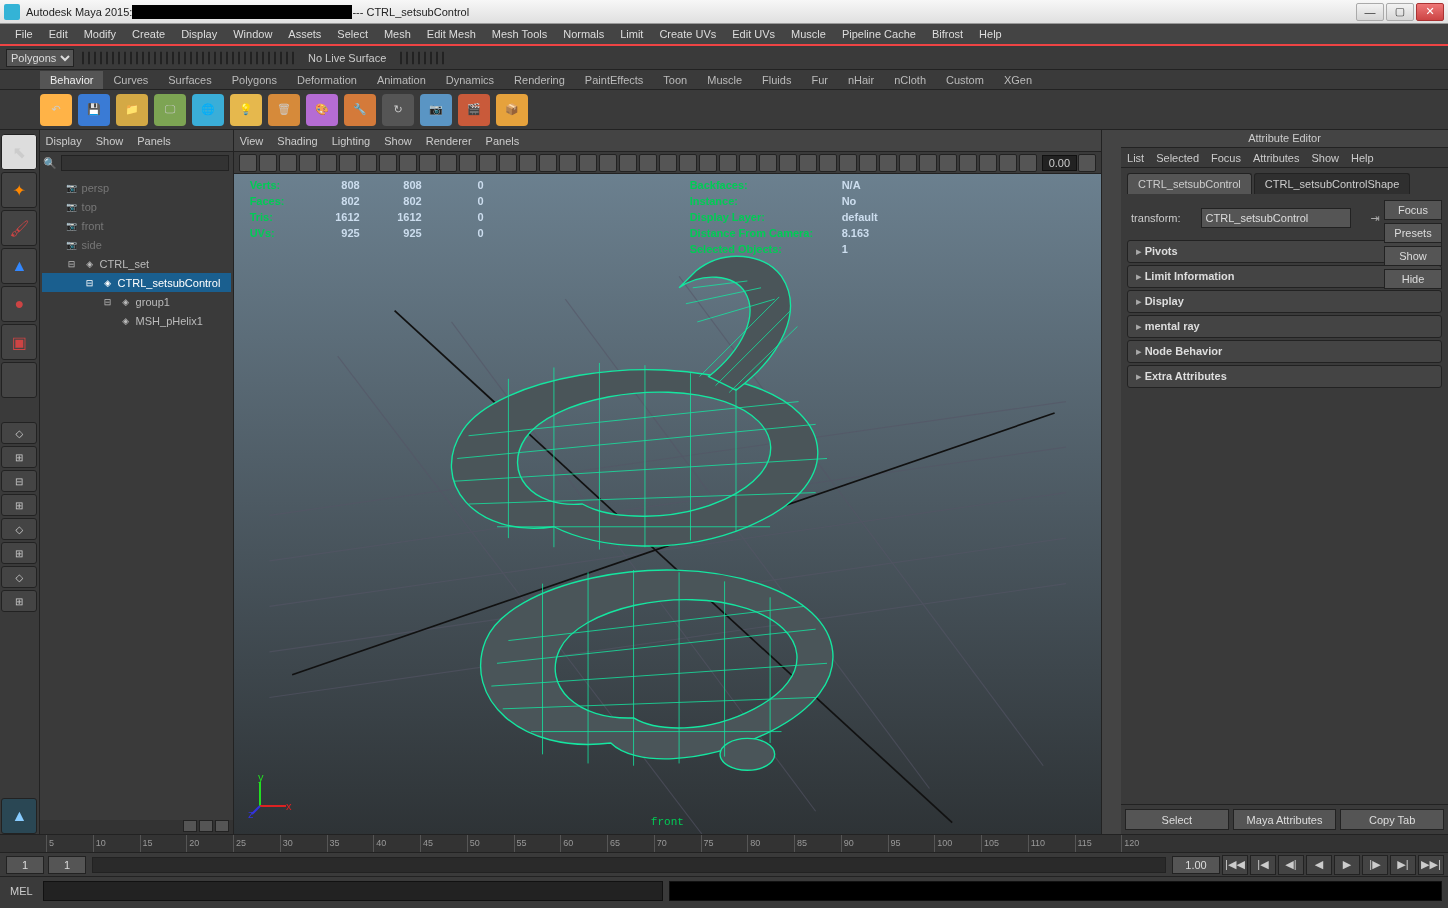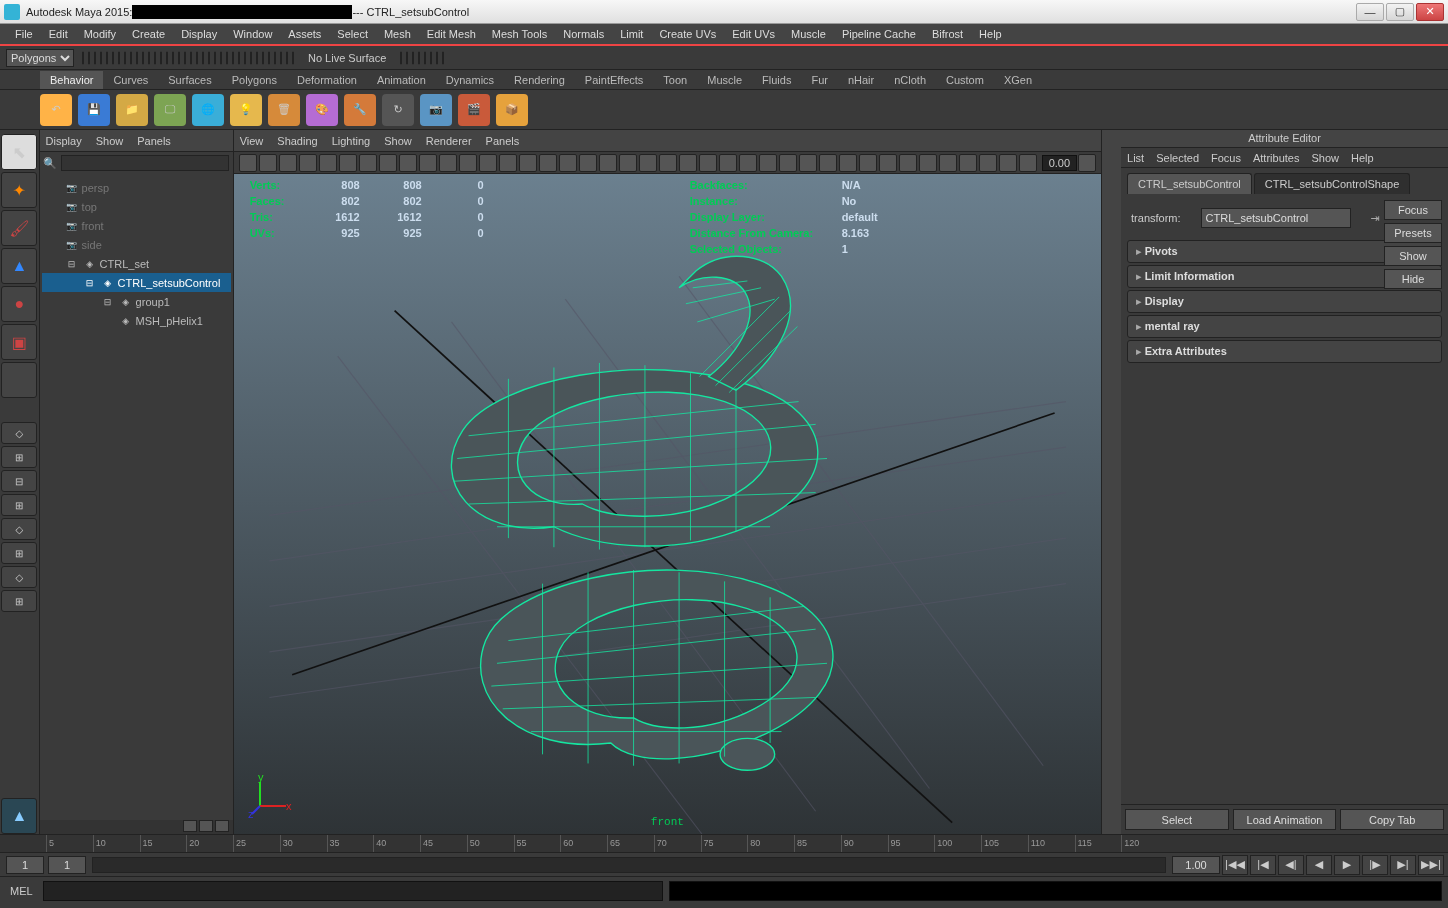--- a/index.html
+++ b/index.html
@@ -440,26 +440,27 @@
       <div class="attr-xform">
         <span>transform:</span>
         <input value="CTRL_setsubControl" style="">
         <span style="color:#aaa; cursor:pointer;">⇥</span>
       </div>
       <div id="aesections">
           <div class="attr-section">Pivots</div>
           <div class="attr-section">Limit Information</div>
           <div class="attr-section">Display</div>
           <div class="attr-section">mental ray</div>
+          <div class="attr-section">Node Behavior</div>
           <div class="attr-section">Extra Attributes</div>
         </div>
     </div>
     <div class="attr-actions" id="aeactions">
         <button>Select</button>
-        <button>Load Animation</button>
+        <button>Maya Attributes</button>
         <button>Copy Tab</button>
       </div>
   </div>
 </div>
 
 <div class="timeslider">
   <div class="timeticks" id="timeticks">
       <span>5</span>
       <span>10</span>
       <span>15</span>

